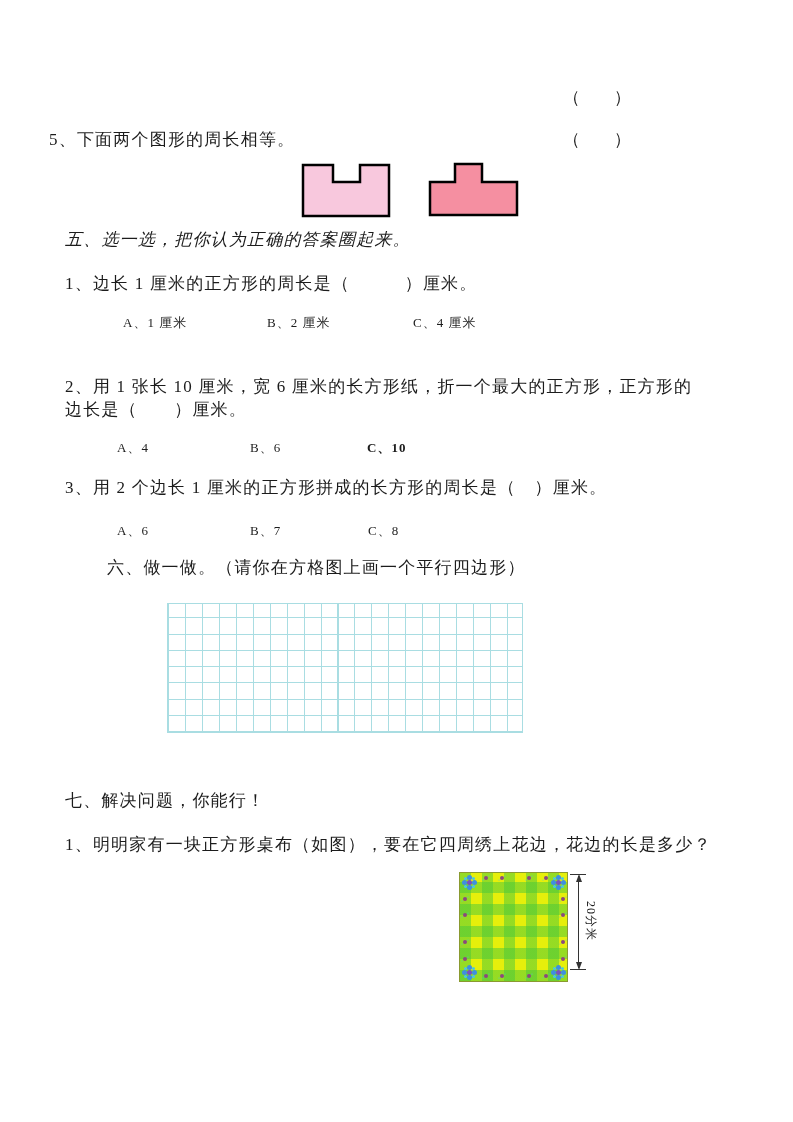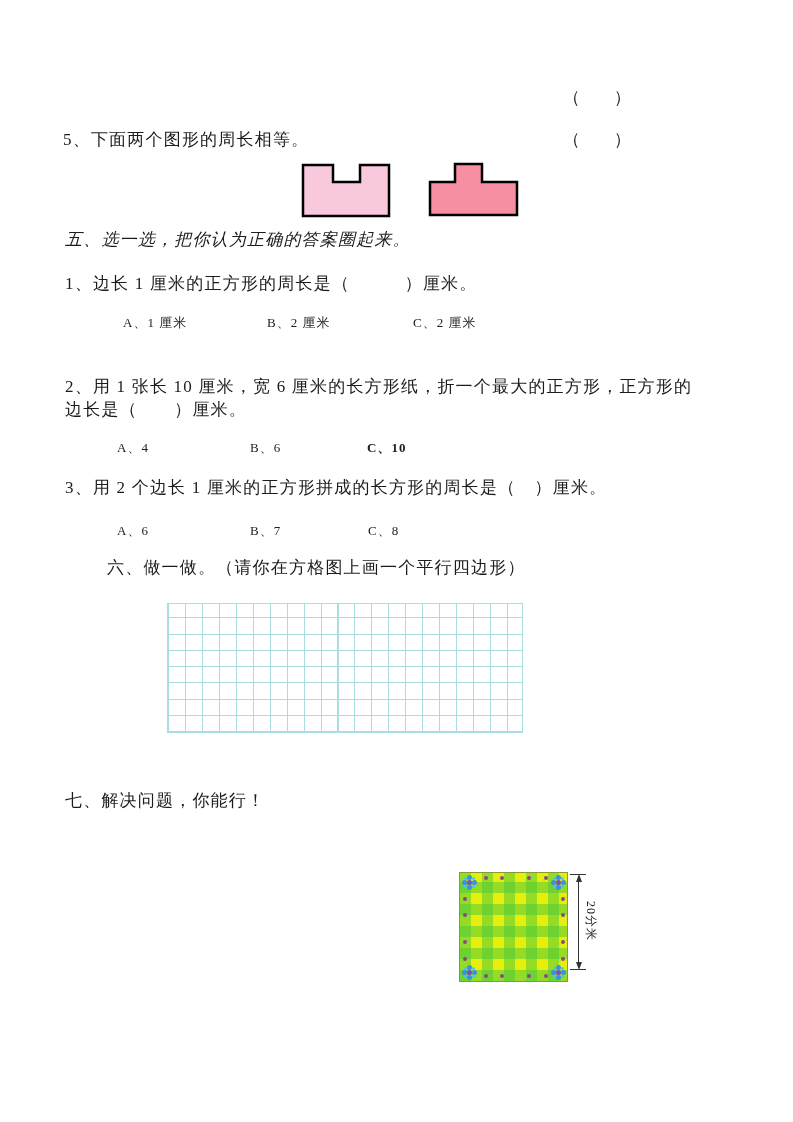--- a/index.html
+++ b/index.html
@@ -78,50 +78,51 @@
     transform-origin:0 0;
   }
 </style>
 </head>
 <body>
 
 <div class="page">
 
   <div class="mark" style="left:563px;top:87px;">（　　）</div>
 
-  <div class="line" style="left:63px;top:129px;">5、下面两个图形的周长相等。</div>
+  <div class="line" style="left:49px;top:129px;">5、下面两个图形的周长相等。</div>
   <div class="mark" style="left:563px;top:129px;">（　　）</div>
 
   <svg class="shapes-svg" width="220" height="62" viewBox="0 0 220 62">
     <polygon points="3,7 33,7 33,24 60,24 60,7 89,7 89,58 3,58" stroke-width="2.5" stroke-linejoin="miter" stroke="#000" fill="#f8c8dd"></polygon>
     <polygon points="130,24 155,24 155,6 182,6 182,24 217,24 217,57 130,57" stroke-width="2.5" stroke-linejoin="miter" stroke="#000" fill="#f58fa1"></polygon>
   </svg>
 
   <div class="line" style="left:65px;top:229px;font-style:italic;">五、选一选，把你认为正确的答案圈起来。</div>
 
   <div class="line" style="left:65px;top:273px;">1、边长 1 厘米的正方形的周长是（　　　）厘米。</div>
   <span class="opt" style="left:123px;top:312px;">A、1 厘米</span>
   <span class="opt" style="left:267px;top:312px;text-align:right;">B、2 厘米</span>
-  <span class="opt" style="left:413px;top:312px;">C、2 厘米</span>
+  <span class="opt" style="left:413px;top:312px;">C、4 厘米</span>
 
   <div class="line" style="left:65px;top:376px;">2、用 1 张长 10 厘米，宽 6 厘米的长方形纸，折一个最大的正方形，正方形的</div>
   <div class="line" style="left:65px;top:399px;">边长是（　　）厘米。</div>
   <span class="opt" style="left:117px;top:437px;">A、4</span>
   <span class="opt" style="left:250px;top:437px;">B、6</span>
   <span class="opt" style="left:367px;top:437px;font-weight:bold;">C、10</span>
 
   <div class="line" style="left:65px;top:477px;">3、用 2 个边长 1 厘米的正方形拼成的长方形的周长是（　）厘米。</div>
   <span class="opt" style="left:117px;top:520px;">A、6</span>
   <span class="opt" style="left:250px;top:520px;">B、7</span>
   <span class="opt" style="left:368px;top:520px;">C、8</span>
 
   <div class="line" style="left:65px;top:557px;margin-left:42px;">六、做一做。（请你在方格图上画一个平行四边形）</div>
   <div class="draw-grid"></div>
 
   <div class="line" style="left:65px;top:790px;">七、解决问题，你能行！</div>
+  <div class="line" style="left:65px;top:834px;">1、明明家有一块正方形桌布（如图），要在它四周绣上花边，花边的长是多少？</div>
 
   <div class="cloth">
     <div class="flower" style="left:7px;top:7px;"></div>
     <div class="flower" style="left:96px;top:7px;"></div>
     <div class="flower" style="left:7px;top:97px;"></div>
     <div class="flower" style="left:96px;top:97px;"></div>
     <div class="dot" style="left:24px;top:3px;"></div>
     <div class="dot" style="left:40px;top:3px;"></div>
     <div class="dot" style="left:67px;top:3px;"></div>
     <div class="dot" style="left:84px;top:3px;"></div>

